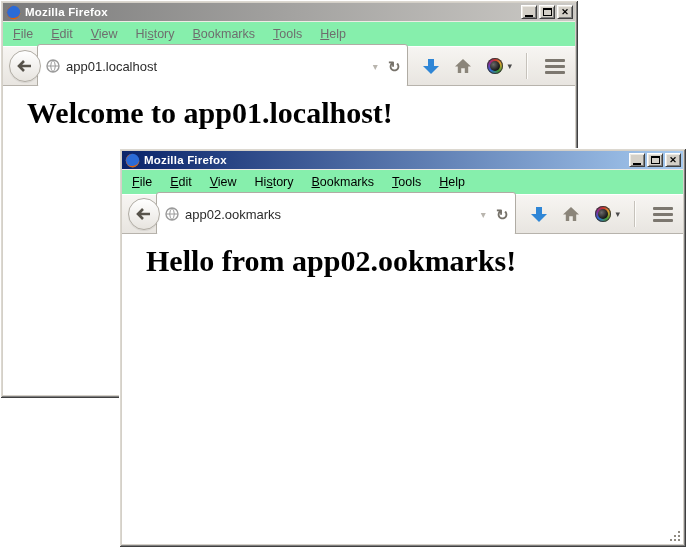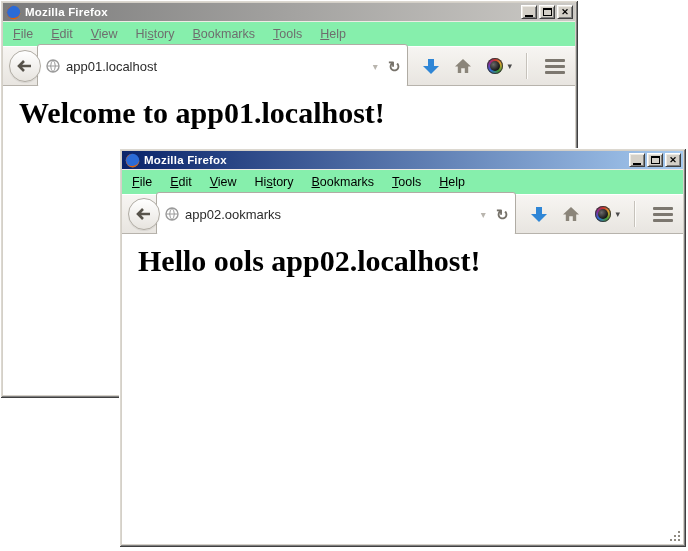--- a/index.html
+++ b/index.html
@@ -97,21 +97,21 @@
 
   .toolbar-sep { width:1px; height:26px; background:#c6c2bb; box-shadow:1px 0 0 #fdfcfa; margin:0 4px 0 14px; }
 
   .hamburger { margin-left:12px; display:flex; flex-direction:column; gap:3px; padding:4px 2px; }
   .hamburger span { width:20px; height:3px; background:#7c776f; border-radius:1px; }
 
   
   .content { flex:1; background:#ffffff; overflow:hidden; position:relative; }
   .page-heading {
     font-family:"Liberation Serif", serif; font-size:30px; font-weight:bold;
-    color:#000; margin:10px 0 0 16px; white-space:nowrap;
+    color:#000; margin:10px 0 0 24px; white-space:nowrap;
   }
   .resize-grip {
     position:absolute; right:2px; bottom:2px; width:14px; height:14px;
   }
   .resize-grip i {
     position:absolute; width:2px; height:2px; background:#8f8a81; box-shadow:1px 1px 0 #ffffff;
   }
   .g1{right:1px;bottom:9px;} .g2{right:1px;bottom:5px;} .g3{right:5px;bottom:5px;}
   .g4{right:1px;bottom:1px;} .g5{right:5px;bottom:1px;} .g6{right:9px;bottom:1px;}
 </style>
@@ -259,21 +259,21 @@
     </div>
     <div class="toolbar-sep"></div>
     <div class="hamburger">
         <span></span>
         <span></span>
         <span></span>
       </div>
   </div>
 
   <div class="content">
-    <h1 class="page-heading">Hello ools app02.localhost!</h1>
+    <h1 class="page-heading">Hello from app02.ookmarks!</h1>
     <div class="resize-grip">
       <i class="g1"></i>
         <i class="g2"></i>
         <i class="g3"></i>
         <i class="g4"></i>
         <i class="g5"></i>
         <i class="g6"></i>
     </div>
   </div>
 </div>

